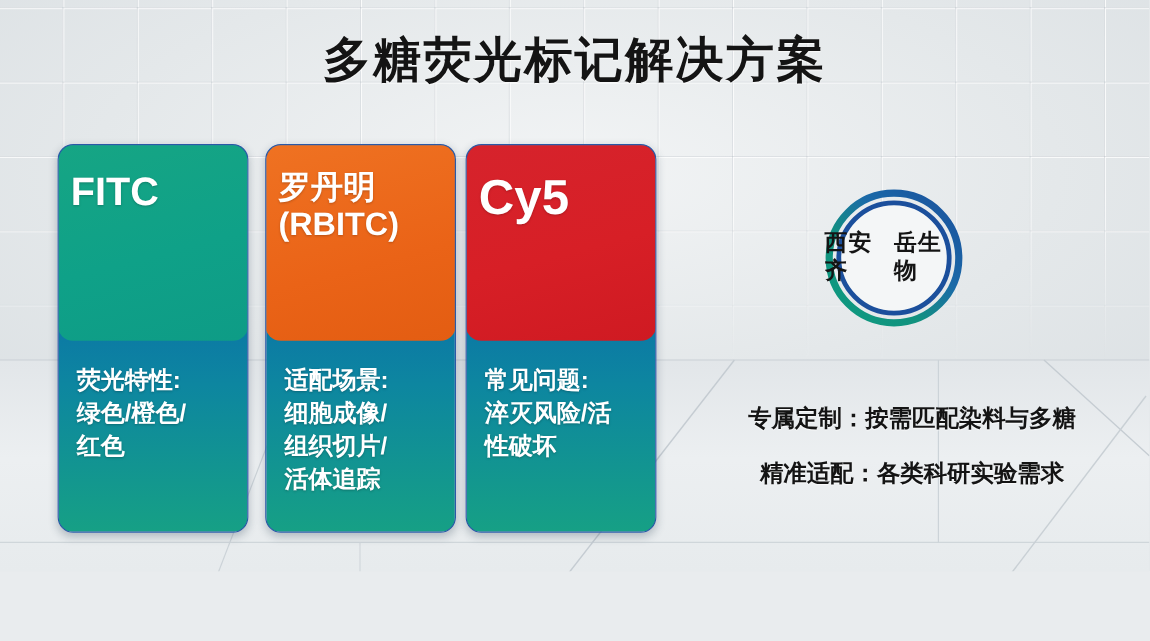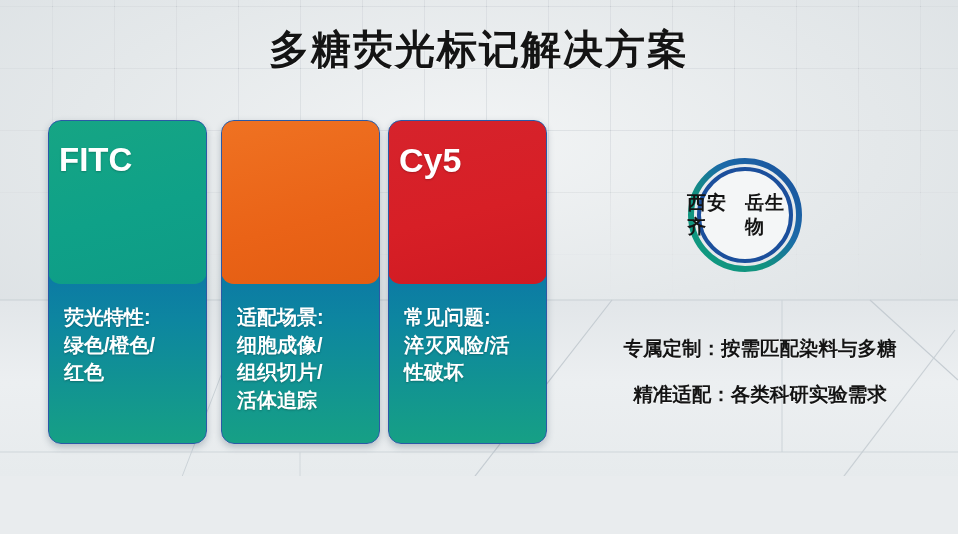--- a/index.html
+++ b/index.html
@@ -80,21 +80,21 @@
   .c2 .card-head{height:164px;background:linear-gradient(165deg,#ef7222 0%,#ea6317 60%,#e35d12 100%);}
   .c3 .card-head{height:164px;background:linear-gradient(165deg,#d6232c 0%,#d71f26 55%,#cf1a22 100%);}
 
   .card-title{
     position:absolute;left:10px;top:20px;right:10px;
     color:#fff;font-weight:bold;line-height:1.16;
     text-shadow:0 1px 2px rgba(0,0,0,.22);
   }
   .c1 .card-title{font-size:33px;}
   .c2 .card-title{font-size:27px;}
-  .c3 .card-title{font-size:34px;}
+  .c3 .card-title{font-size:41px;}
 
   .card-body{
     position:absolute;left:15px;top:183px;right:10px;
     color:#fff;font-size:20px;font-weight:bold;line-height:1.38;
     text-shadow:0 1px 2px rgba(0,0,0,.25);
     white-space:pre-line;
   }
 
   
   .badge{position:absolute;left:687px;top:157px;width:116px;height:116px;}
@@ -140,20 +140,22 @@
   <div class="card c1">
     <div class="card-head"></div>
     <div class="card-title">FITC</div>
     <div class="card-body">荧光特性:
 绿色/橙色/
 红色</div>
   </div>
 
   <div class="card c2">
     <div class="card-head"></div>
+    <div class="card-title" style="white-space:pre-line">罗丹明
+(RBITC)</div>
     <div class="card-body">适配场景:
 细胞成像/
 组织切片/
 活体追踪</div>
   </div>
 
   <div class="card c3">
     <div class="card-head"></div>
     <div class="card-title">Cy5</div>
     <div class="card-body">常见问题:

